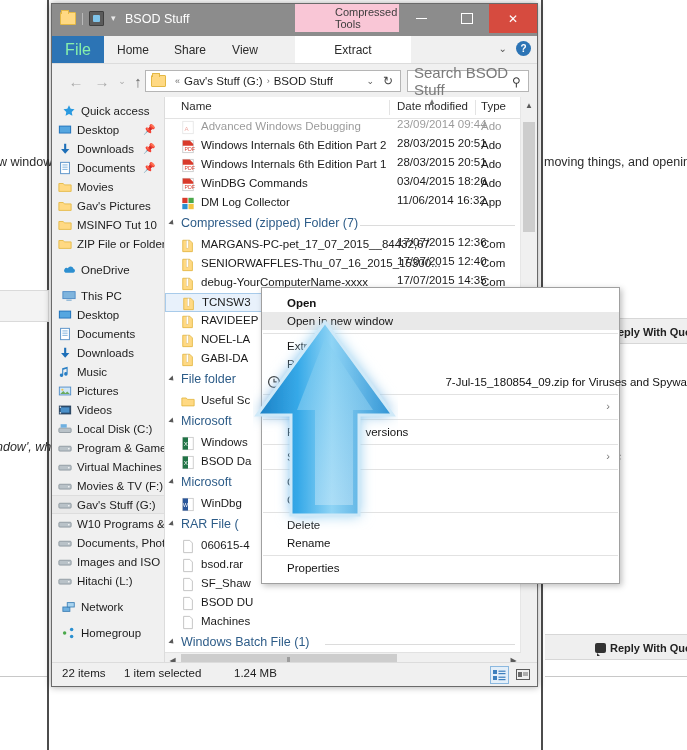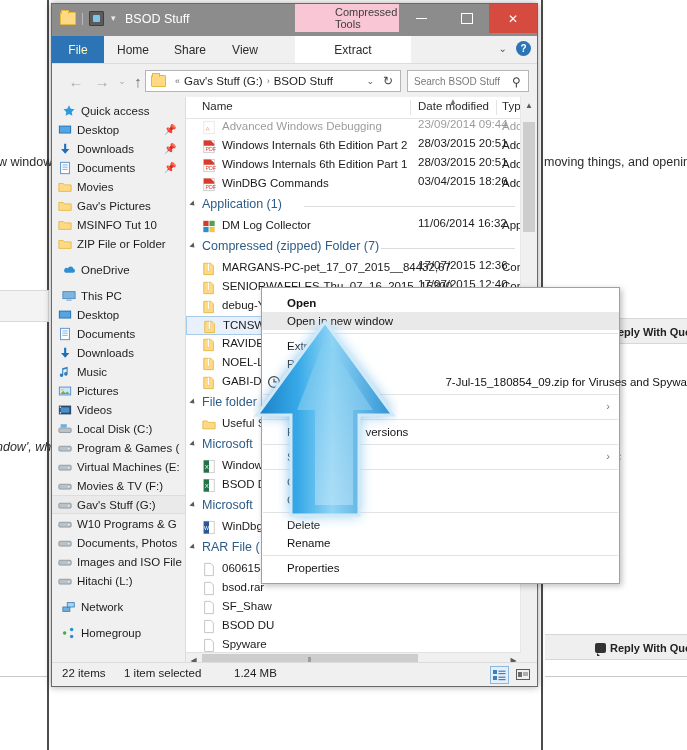--- a/index.html
+++ b/index.html
@@ -46,22 +46,22 @@
   .win-btns{position:absolute;right:0;top:0;display:flex;height:29px;}
   .win-btn{width:45px;height:29px;display:flex;align-items:center;justify-content:center;color:#fff;font-size:12px;}
   .win-btn.min{background:#8c8c8c;}
   .win-btn.max{background:#8c8c8c;}
   .win-btn.close{background:#d64b3f;width:48px;}
   .glyph-min{display:block;width:11px;height:1px;background:#fff;}
   .glyph-max{display:block;width:10px;height:9px;border:1px solid #fff;}
 
   
   .ribbon{position:relative;height:27px;background:#f0f0f0;border-bottom:1px solid #dcdcdc;}
-  .rb-file{position:absolute;left:0;top:0;width:52px;height:27px;background:#2c74b5;color:#fef9c3;
-           display:flex;align-items:center;justify-content:center;font-size:12px;}
+  .rb-file{position:absolute;left:0;top:0;width:52px;height:27px;background:#2c74b5;color:#86efac;
+           display:flex;align-items:center;justify-content:center;font-size:16px;}
   .rb-tab{position:absolute;top:0;height:27px;display:flex;align-items:center;justify-content:center;font-size:12px;color:#2b2b2b;}
   .rb-extract{position:absolute;top:0;height:27px;background:#ffffff;display:flex;align-items:center;justify-content:center;font-size:12px;color:#2b2b2b;}
   .rb-right{position:absolute;right:6px;top:5px;display:flex;align-items:center;gap:9px;}
   .rb-chev{font-size:10px;color:#555;}
   .rb-help{width:15px;height:15px;border-radius:50%;background:#2c74b5;color:#fff;font-size:10px;font-weight:bold;
            display:flex;align-items:center;justify-content:center;}
 
   
   .navstrip{position:relative;height:34px;background:#f0f0f0;}
   .nav-btn{position:absolute;top:7px;width:20px;height:20px;display:flex;align-items:center;justify-content:center;
@@ -70,26 +70,26 @@
   .addrbar{position:absolute;left:93px;top:6px;width:256px;height:22px;background:#fff;border:1px solid #b5b5b5;
            display:flex;align-items:center;box-sizing:border-box;}
   .addr-ico{width:13px;height:10px;background:#ffd983;border:1px solid #e3b845;border-radius:1px;margin:0 5px 0 5px;position:relative;}
   .addr-ico:before{content:"";position:absolute;top:-3px;left:0;width:6px;height:3px;background:#ffd983;border:1px solid #e3b845;border-bottom:0;border-radius:1px 1px 0 0;}
   .addr-seg{font-size:11.5px;color:#1d1d1d;}
   .addr-chev{font-size:9px;color:#6f6f6f;margin:0 4px;}
   .addr-dd{position:absolute;right:26px;top:5px;font-size:9px;color:#5a5a5a;}
   .addr-refresh{position:absolute;right:7px;top:3px;font-size:12px;color:#444;}
   .searchbar{position:absolute;left:355px;top:6px;width:122px;height:22px;background:#fff;border:1px solid #b5b5b5;
              box-sizing:border-box;display:flex;align-items:center;}
-  .search-ph{font-size:10px;color:#7a7a7a;margin-left:6px;}
+  .search-ph{font-size:15px;color:#7a7a7a;margin-left:6px;}
   .search-ico{position:absolute;right:7px;top:4px;font-size:12px;color:#3d3d3d;transform:scaleX(-1);}
 
   
   .body-split{position:absolute;left:0;top:93px;right:0;bottom:0;display:flex;}
-  .navpane{width:133px;background:#f0f0f0;padding-top:4px;box-sizing:border-box;overflow:hidden;}
+  .navpane{width:112px;background:#f0f0f0;padding-top:4px;box-sizing:border-box;overflow:hidden;}
   .np-item{display:flex;align-items:center;height:19px;padding-left:10px;font-size:11.5px;color:#1c1c1c;white-space:nowrap;position:relative;}
   .np-item.lvl1{padding-left:6px;}
   .np-item.sel{background:#eaeaea;border:1px solid #ddd;border-left:0;border-right:0;box-sizing:border-box;}
   .np-gap{height:7px;}
   .np-ico{width:14px;height:14px;margin-right:5px;flex:0 0 14px;display:block;}
   .np-pin{position:absolute;right:8px;top:4px;font-size:10px;color:#8d8d8d;}
 
   
   .listpane{flex:1;background:#fff;border-left:1px solid #dcdcdc;position:relative;overflow:hidden;}
   .col-head{height:21px;background:#fff;border-bottom:1px solid #e3e3e3;position:relative;}
@@ -508,25 +508,20 @@
           <svg class="r-ico" viewBox="0 0 16 16">
               <rect x="2" y="1" width="12" height="14" fill="#fff" stroke="#c9c9c9"></rect>
               <path d="M2 1h8l4 4v2H2z" fill="#d93a2b"></path>
               <text x="4" y="13" font-size="6" fill="#d93a2b" font-family="sans-serif">PDF</text>
             </svg>
           <span class="r-name">WinDBG Commands</span>
           <span class="r-date">03/04/2015 18:26</span>
           <span class="r-type">Ado</span>
         </div>
 
-        <div class="grp">
-          <span class="grp-tri"></span>
-          <span class="grp-label">Application (1)</span>
-          <span class="grp-line" style="left:118px;"></span>
-        </div>
 
         <div class="row">
           <svg class="r-ico" viewBox="0 0 16 16">
               <rect x="1.5" y="1.5" width="6" height="6" fill="#d93a2b"></rect>
               <rect x="8.5" y="1.5" width="6" height="6" fill="#4aa84a"></rect>
               <rect x="1.5" y="8.5" width="6" height="6" fill="#2a8fd0"></rect>
               <rect x="8.5" y="8.5" width="6" height="6" fill="#f5c542"></rect>
             </svg>
           <span class="r-name">DM Log Collector</span>
           <span class="r-date">11/06/2014 16:32</span>
@@ -675,21 +670,21 @@
         <div class="row">
           <svg class="r-ico" viewBox="0 0 16 16">
               <path d="M3 1h7l3 3v11H3z" fill="#fff" stroke="#bdbdbd"></path>
             </svg>
           <span class="r-name">BSOD DU</span>
         </div>
         <div class="row">
           <svg class="r-ico" viewBox="0 0 16 16">
               <path d="M3 1h7l3 3v11H3z" fill="#fff" stroke="#bdbdbd"></path>
             </svg>
-          <span class="r-name">Spyware</span>
+          <span class="r-name">Machines</span>
         </div>
 
         <div class="grp">
           <span class="grp-tri"></span>
           <span class="grp-label">Windows Batch File (1)</span>
           <span class="grp-line" style="left:160px;"></span>
         </div>
 
         <div class="row">
           <svg class="r-ico" viewBox="0 0 16 16">

